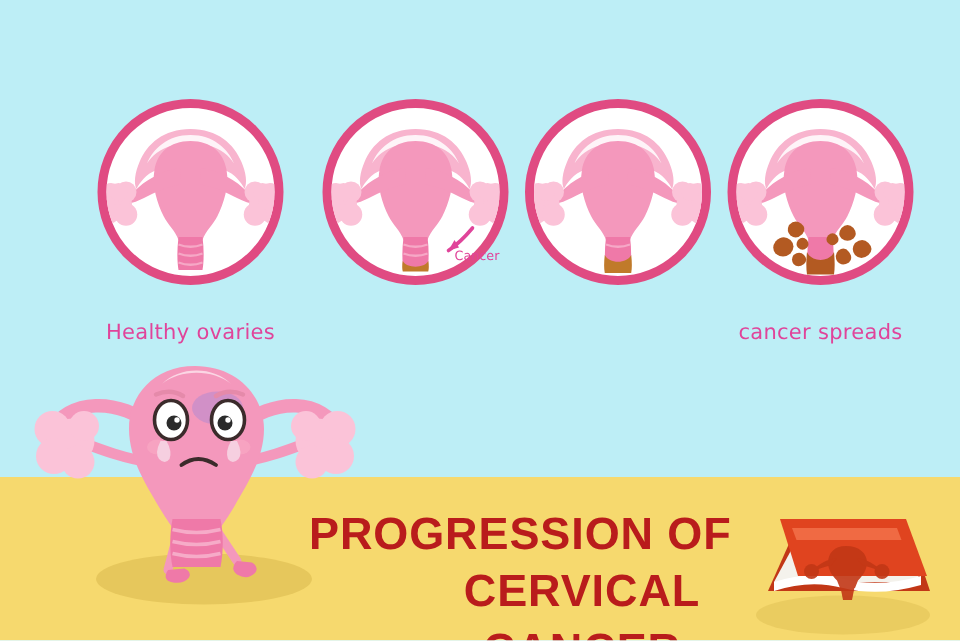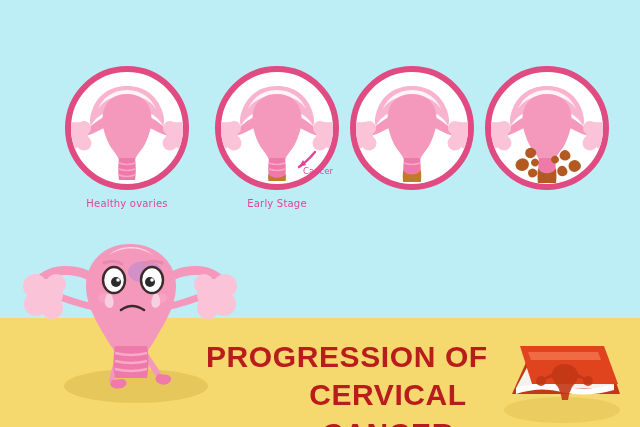--- a/index.html
+++ b/index.html
@@ -49,22 +49,22 @@
     background: #ffffff;
     border: 6px solid #e04b82;
   }
   .disc-svg {
     position: absolute;
     left: 0; top: 0;
     width: 124px;
     height: 124px;
   }
   .stage-label {
-    margin-top: 8px;
-    font-size: 10px;
+    margin-top: 24px;
+    font-size: 14px;
     color: #e0449a;
     letter-spacing: .2px;
     white-space: nowrap;
   }
   .cancer-note {
     position: absolute;
     font-size: 8.5px;
     color: #e0449a;
     white-space: nowrap;
   }
@@ -189,21 +189,20 @@
           </g>
           <path d="M53.5 108 C56 113 68 113 70.5 108 C71 111 71 113 70.5 115 L53.5 115 C53 113 53 111 53.5 108 Z" fill="#c07a2a"></path>
         </g>
       </svg>
       <svg class="disc-svg" viewBox="0 0 124 124" style="overflow:visible">
         <path d="M100 86 C95 92 90 97 84 101" stroke="#e0449a" stroke-width="2.4" fill="none" stroke-linecap="round"></path>
         <path d="M84 101 L91 99 L88 94 Z" fill="#e0449a"></path>
       </svg>
     </div>
     <div class="cancer-note" style="left:90px; top:80px;margin-top:20px;">Cancer</div>
-    <div class="stage-label">Early Stage</div>
   </div>
 
   <div class="stage" style="left:348px; top:66px;">
     <div class="disc-wrap">
       <div class="disc"></div>
       <svg class="disc-svg" viewBox="0 0 124 124">
         <defs>
             <clipPath id="clip3">
               <circle cx="62" cy="62" r="56"></circle>
             </clipPath>
@@ -279,20 +278,21 @@
             <path d="M44 104 q4-3 7 0 q3 3 0 6 q-4 3-7 0 q-2-3 0-6 Z"></path>
             <path d="M76 86 q4-4 8 0 q3 4 0 7 q-4 3-8 0 q-3-3 0-7 Z"></path>
             <path d="M85 96 q5-4 9 0 q4 4 0 8 q-5 4-9 0 q-3-4 0-8 Z"></path>
             <path d="M74 101 q4-3 7 1 q3 4 0 7 q-5 3-8-1 q-2-4 1-7 Z"></path>
             <path d="M67 91 q3-3 6 0 q2 3 0 5 q-3 3-6 0 q-2-2 0-5 Z"></path>
             <path d="M47 94 q3-3 6 0 q2 3 0 5 q-3 3-6 0 q-2-2 0-5 Z"></path>
           </g>
         </g>
       </svg>
     </div>
+    <div class="stage-label">cancer spreads</div>
   </div>
 
   <svg class="mascot" viewBox="0 0 236 182">
     <ellipse cx="128" cy="158" rx="72" ry="17" fill="#e6c75c"></ellipse>
     <g stroke="#f498bc" stroke-width="9" fill="none" stroke-linecap="round">
       <path d="M96 58 C72 36 36 38 26 60"></path>
       <path d="M150 58 C174 36 208 38 218 60"></path>
     </g>
     <g stroke="#f498bc" stroke-width="7" fill="none" stroke-linecap="round">
       <path d="M92 80 C76 78 60 72 44 66"></path>

